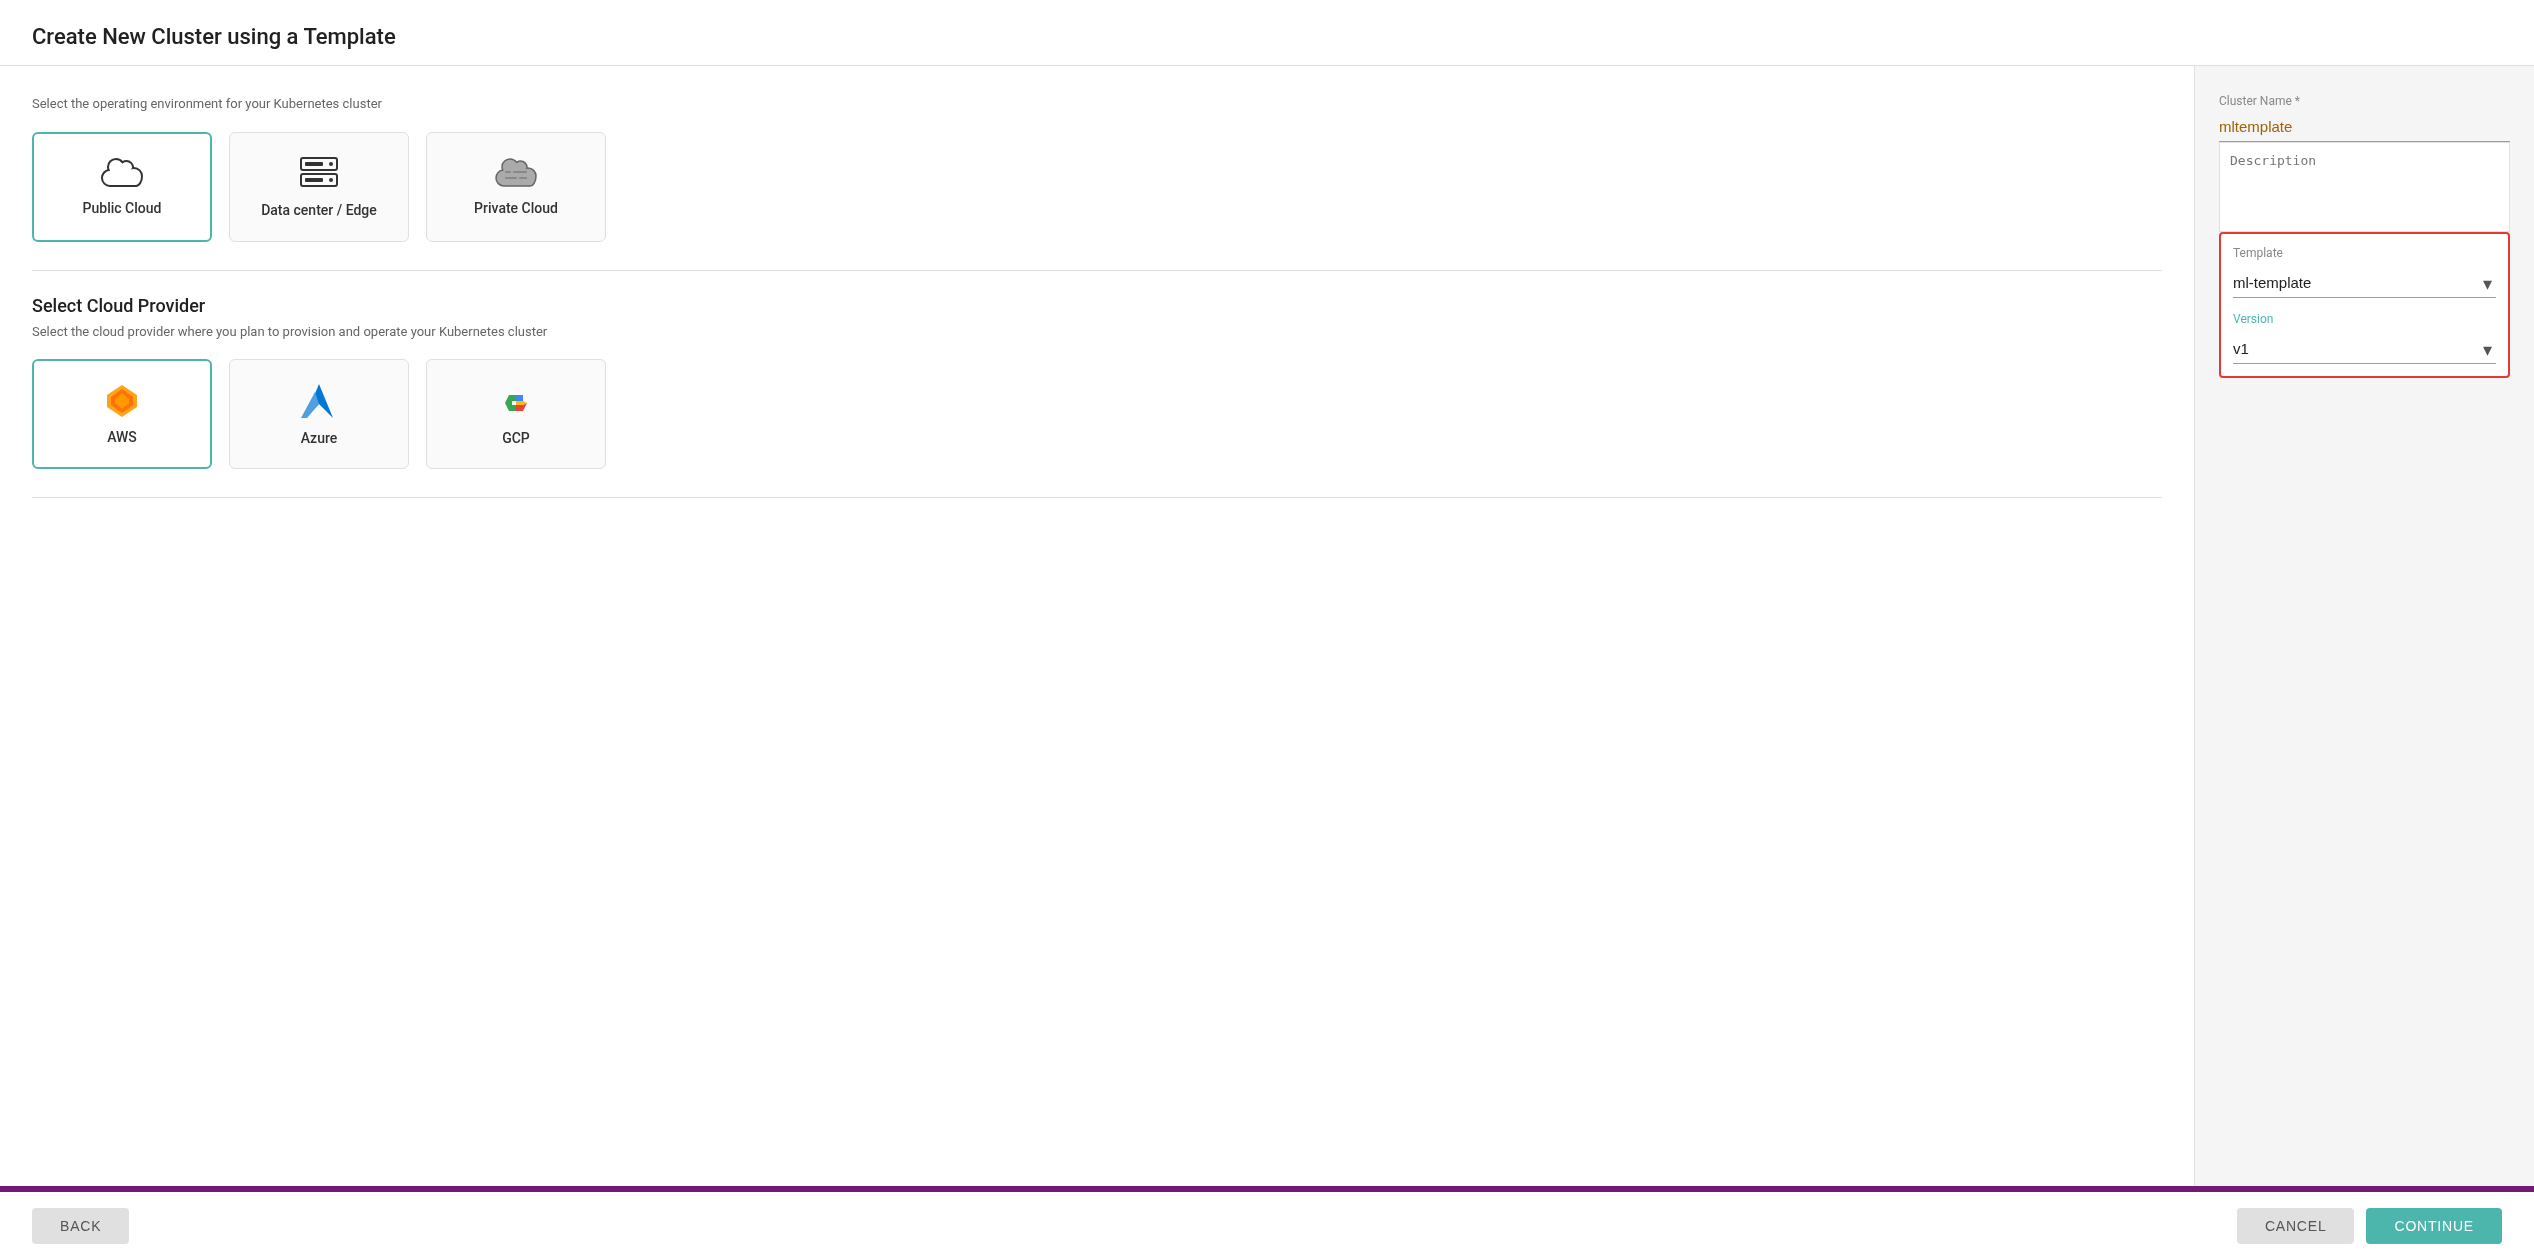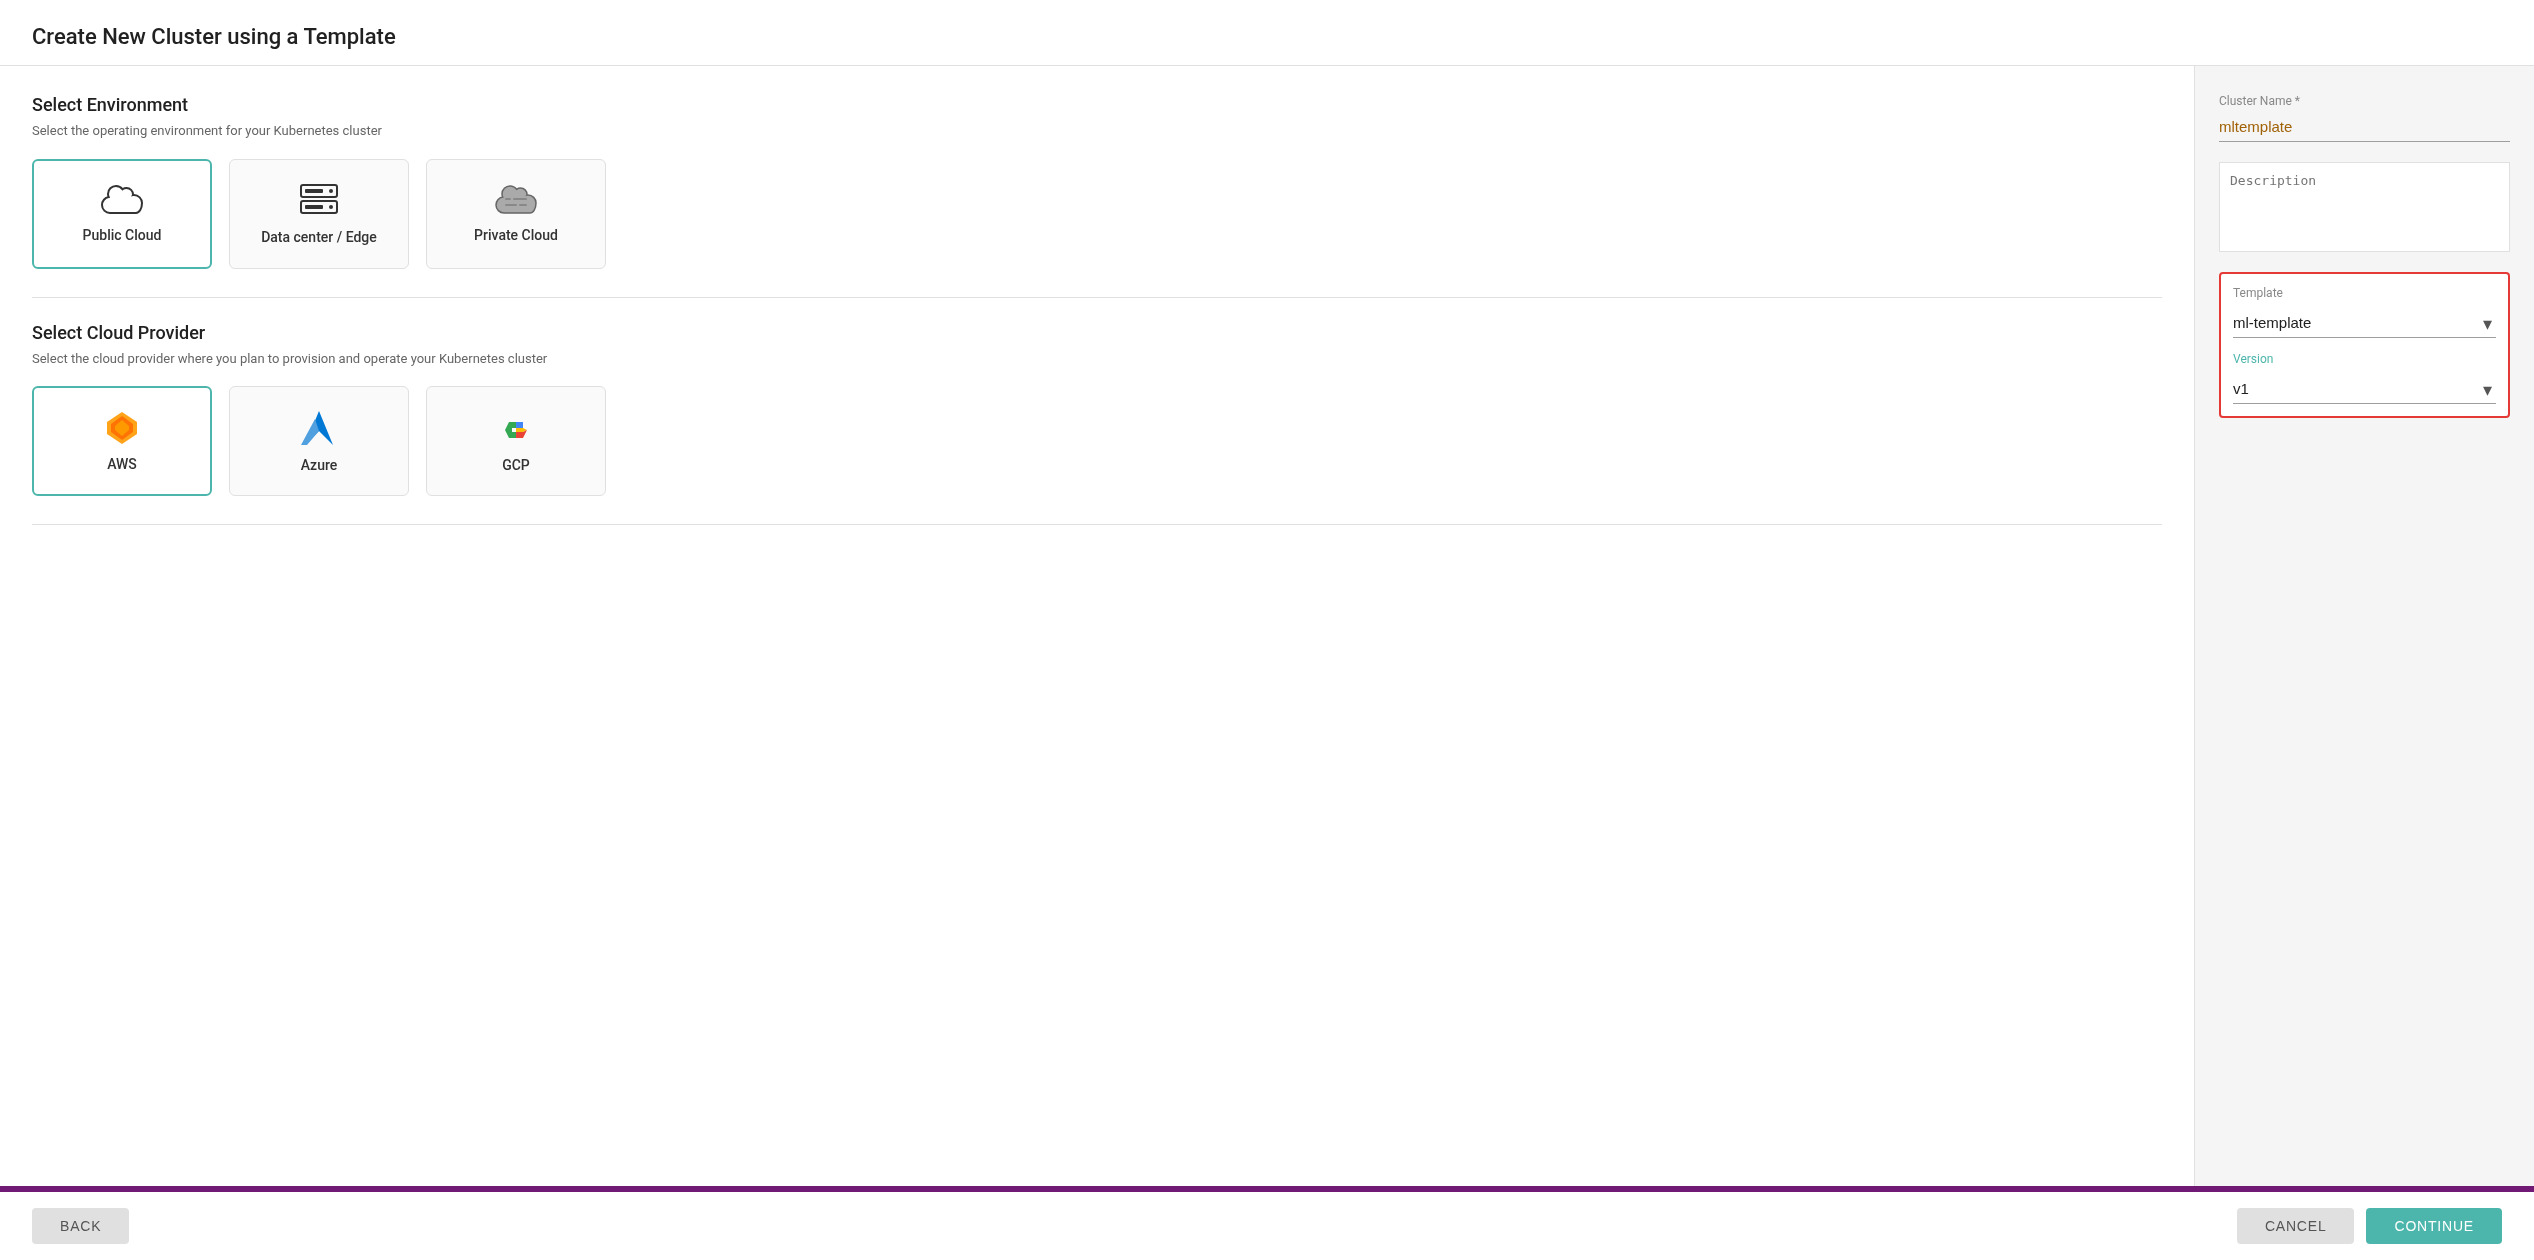--- a/index.html
+++ b/index.html
@@ -36,21 +36,20 @@
       overflow-y: auto;
     }
 
     .right-panel {
       width: 340px;
       background: #f5f5f5;
       border-left: 1px solid #e0e0e0;
       padding: 28px 24px;
       display: flex;
       flex-direction: column;
-      gap: 20px;
     }
 
     .section {
       margin-bottom: 28px;
     }
 
     .section-divider {
       border: none;
       border-top: 1px solid #e0e0e0;
       margin: 8px 0 24px 0;
@@ -247,21 +246,20 @@
 
 <div class="page-header">
   <h1 class="page-title">Create New Cluster using a Template</h1>
 </div>
 
 <div class="page-body">
 
   <div class="main-content">
 
     <div class="section">
-      <h2 class="section-title">Select Environment</h2>
       <p class="section-desc">Select the operating environment for your Kubernetes cluster</p>
       <div class="options-row">
 
         <div class="option-card selected">
           <span class="svg-icon">
             <svg width="44" height="32" viewBox="0 0 44 32" fill="none" xmlns="http://www.w3.org/2000/svg">
               <path d="M36 28H10C5.6 28 2 24.4 2 20C2 16 4.9 12.7 8.7 12.1C8.3 11.1 8 10 8 8.9C8 4.5 11.6 1 16 1C18.7 1 21.1 2.3 22.6 4.3C23.7 3.5 25.1 3 26.5 3C30.1 3 33 5.9 33 9.5C33 9.7 33 9.9 32.9 10.1C33.3 10 33.6 10 34 10C38.4 10 42 13.6 42 18C42 23.5 39.3 28 36 28Z" fill="none" stroke="#333" stroke-width="2"></path>
             </svg>
           </span>
           <span class="option-label">Public Cloud</span>

